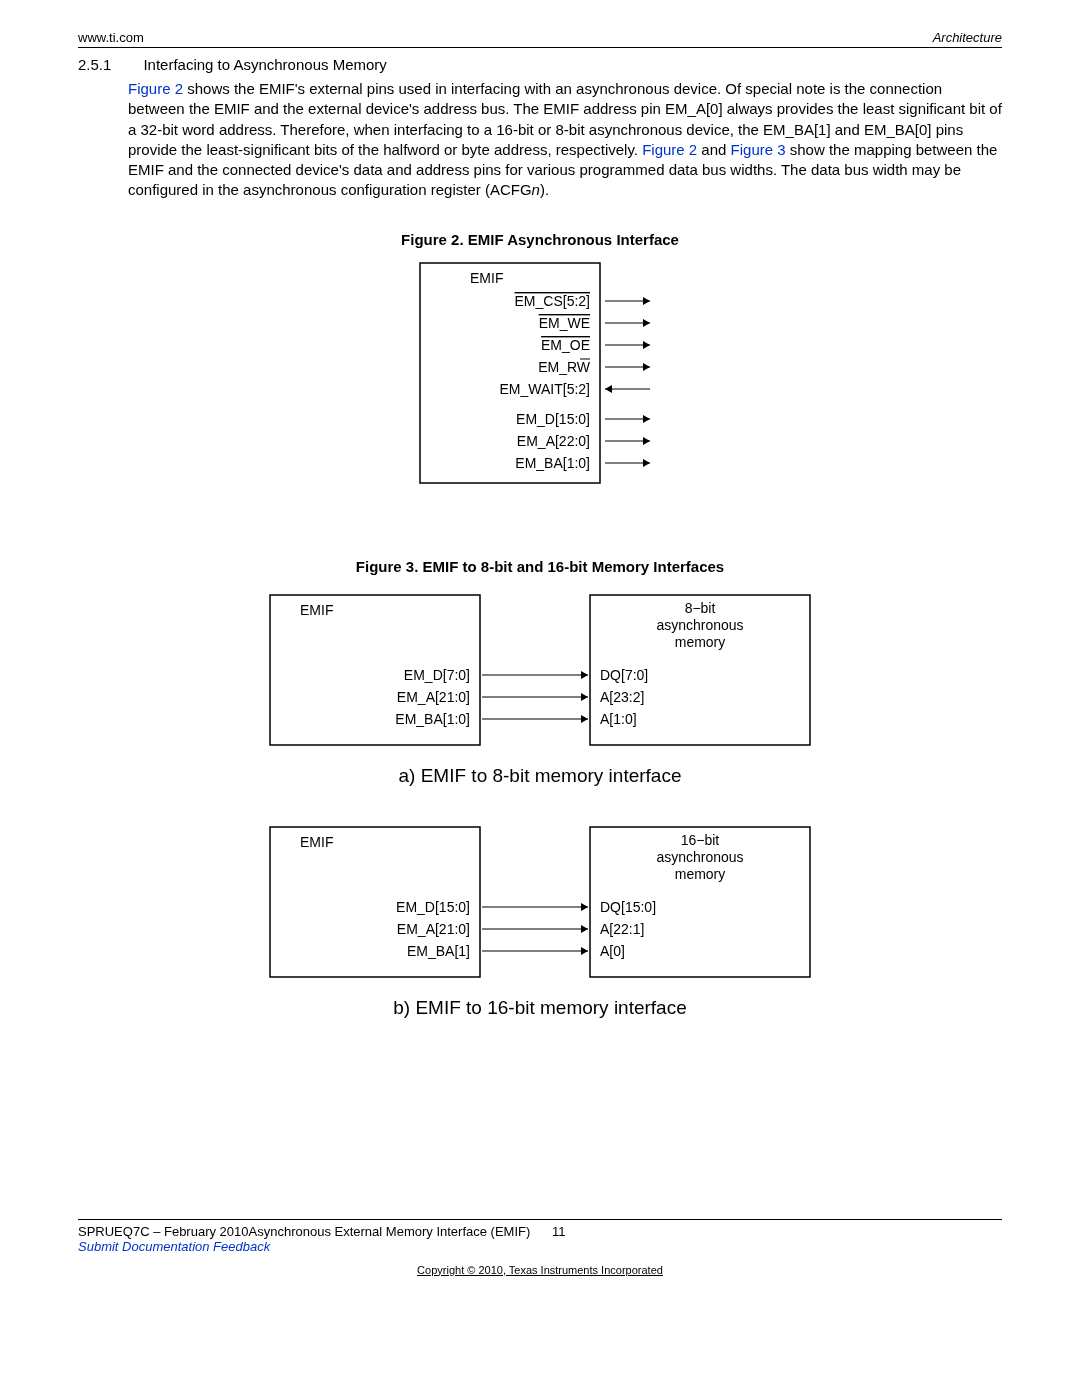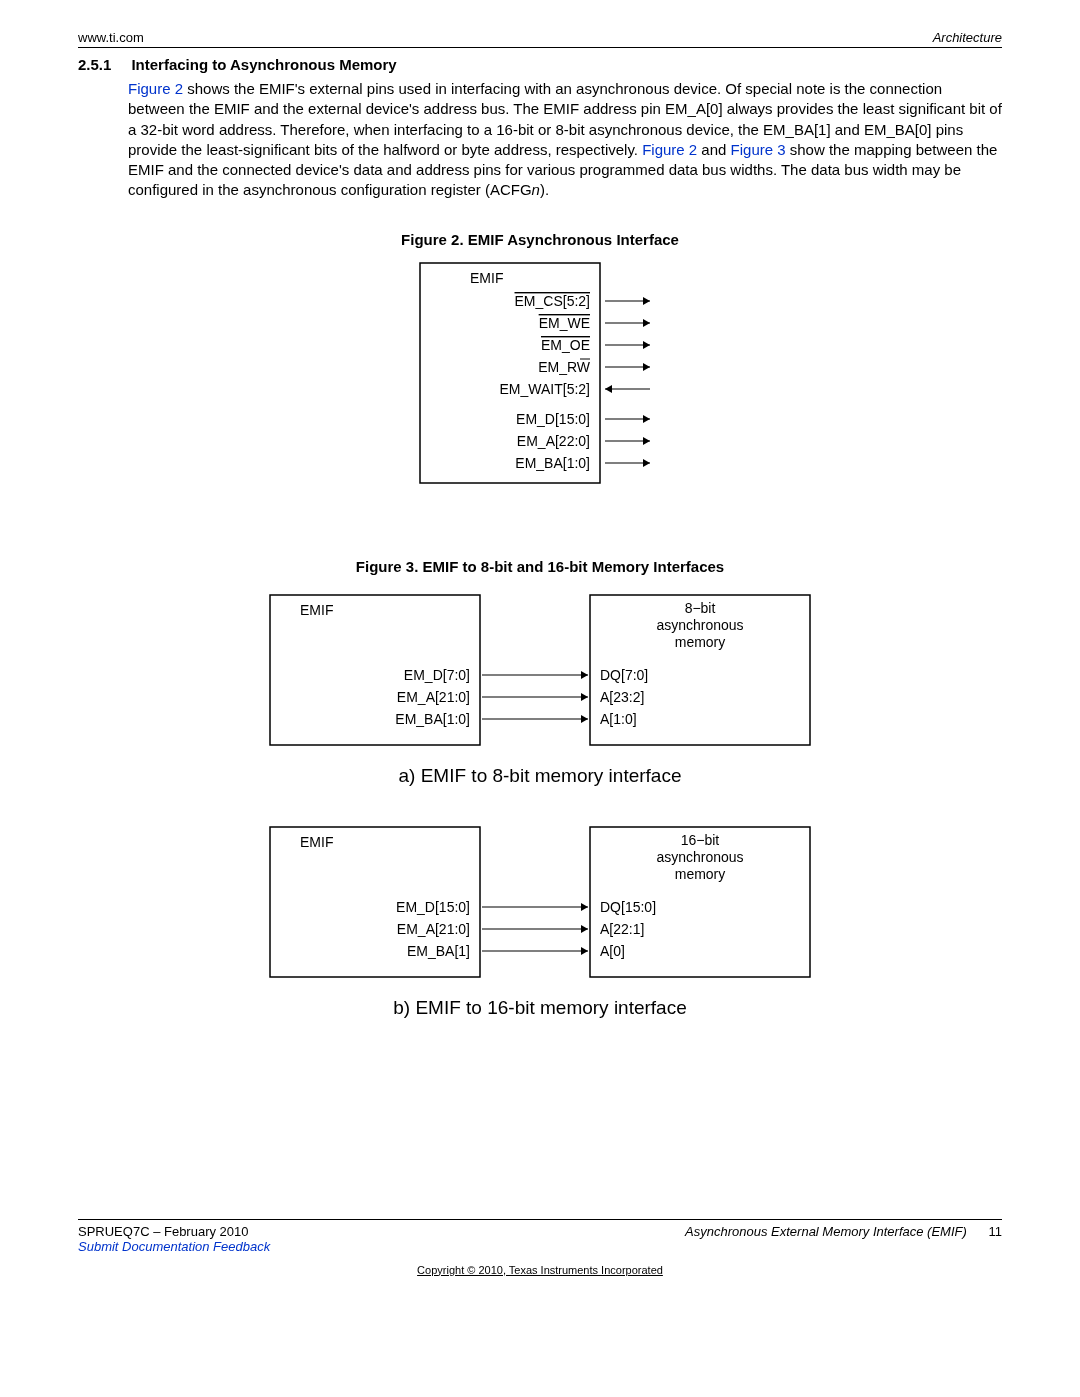--- a/index.html
+++ b/index.html
@@ -37,22 +37,22 @@
     display: flex;
     justify-content: space-between;
     font-size: 13px;
     border-bottom: 1px solid #000;
     padding-bottom: 2px;
     margin-bottom: 8px;
   }
   .hdr-right { font-style: italic; }
   .section-heading {
     display: flex;
-    gap: 20px;
-    font-weight: bold;
+    gap: 32px;
+    font-weight: normal;
     font-size: 15px;
     margin-bottom: 6px;
   }
   .body-text {
     margin-left: 50px;
     line-height: 1.35;
   }
   .body-text a { color: #0033cc; text-decoration: none; }
   .body-text .it { font-style: italic; }
   .fig-caption {
@@ -77,23 +77,22 @@
     font-size: 14px;
   }
   .footer {
     margin-top: 200px;
     border-top: 1px solid #000;
     padding-top: 4px;
     font-size: 13px;
   }
   .footer-row {
     display: flex;
-    justify-content: space-between;
-  }
-  .footer-right { font-style: italic; }
+  }
+  .footer-right { }
   .footer a { color: #0033cc; font-style: italic; text-decoration: none; }
   .copyright {
     text-align: center;
     font-size: 11px;
     margin-top: 10px;
     text-decoration: underline;
   }
 </style>
 </head>
 <body>

